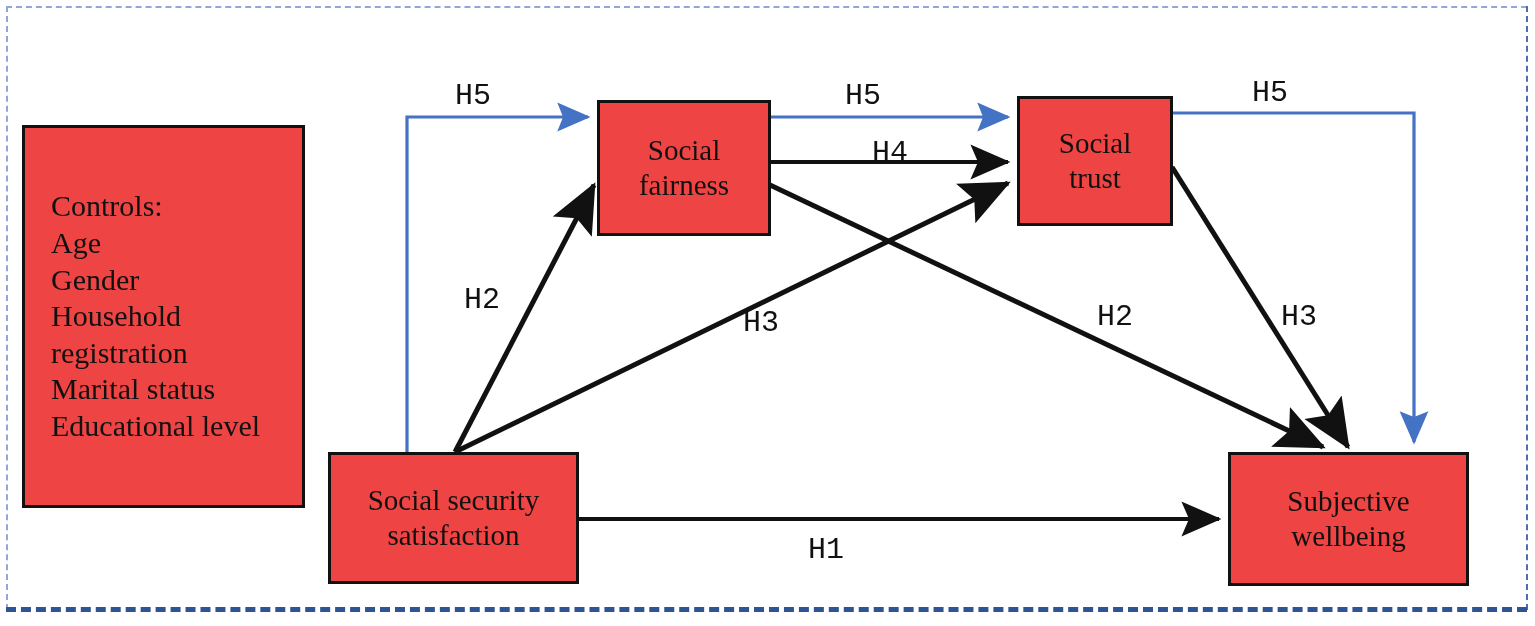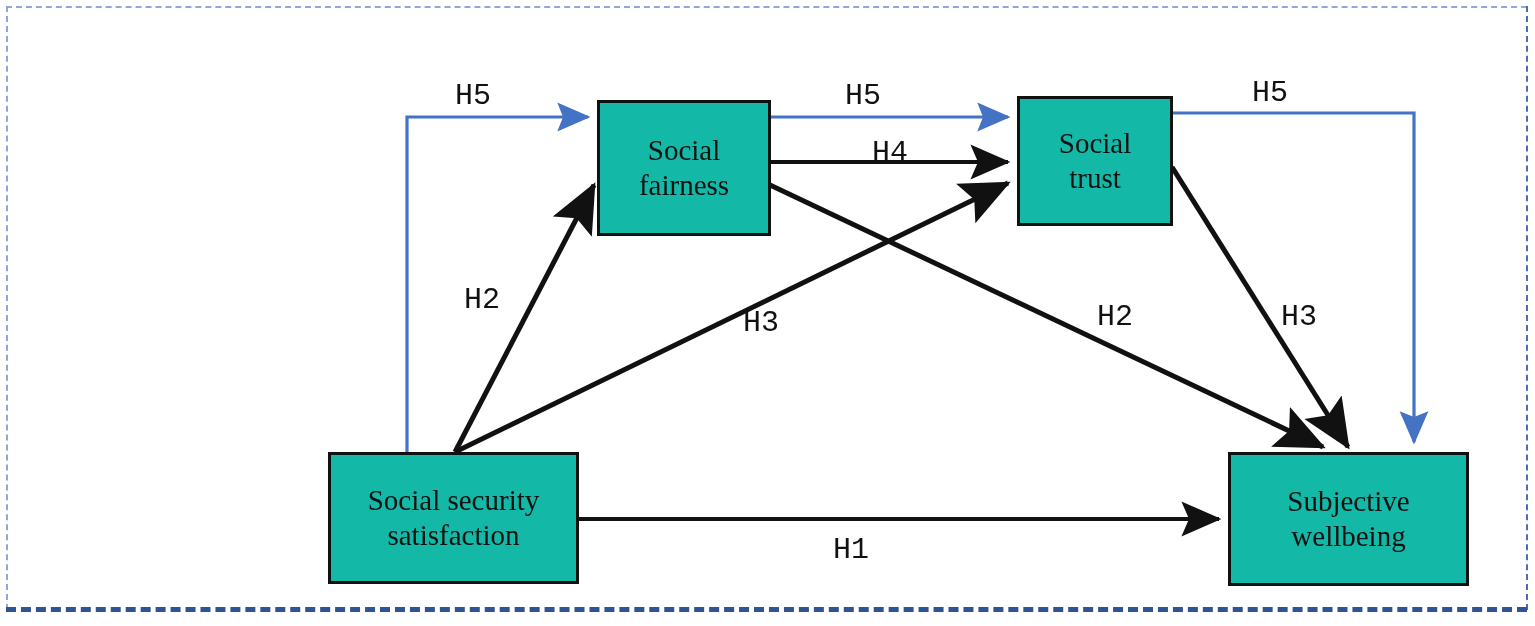--- a/index.html
+++ b/index.html
@@ -37,21 +37,21 @@
     position: absolute;
     left: 6px; top: 607px; width: 1521px; height: 0;
     border-top: 5px dashed #2E5496;
   }
 
   
   .node {
     position: absolute;
     box-sizing: border-box;
     border: 3px solid #111111;
-    background: #14b8a6;
+    background: #ef4444;
     display: flex;
     align-items: center;
     justify-content: center;
     text-align: center;
     color: #111111;
     line-height: 1.22;
     z-index: 6;
   }
   .node .node-label {
     display: block;
@@ -136,20 +136,29 @@
 
     <path d="M 455,452 L 1008,183" fill="none" stroke="#111111" stroke-width="5" marker-end="url(#arrowBlack)"></path>
 
     <path d="M 770,185 L 1323,447" fill="none" stroke="#111111" stroke-width="5" marker-end="url(#arrowBlack)"></path>
 
     <path d="M 1172,167 L 1348,447" fill="none" stroke="#111111" stroke-width="5" marker-end="url(#arrowBlack)"></path>
 
     <path d="M 578,519 L 1219,519" fill="none" stroke="#111111" stroke-width="4" marker-end="url(#arrowBlack)"></path>
   </svg>
 
+  <div class="node" id="node-controls">
+    <span class="node-label">Controls:
+Age
+Gender
+Household
+registration
+Marital status
+Educational level</span>
+  </div>
 
   <div class="node" id="node-fairness">
     <span class="node-label">Social
 fairness</span>
   </div>
 
   <div class="node" id="node-trust">
     <span class="node-label">Social
 trust</span>
   </div>
@@ -173,15 +182,15 @@
   <div class="hlabel" style="left:872px; top:136px;">H4</div>
 
   <div class="hlabel" style="left:464px; top:283px;">H2</div>
 
   <div class="hlabel" style="left:1097px; top:300px;">H2</div>
 
   <div class="hlabel" style="left:743px; top:306px;">H3</div>
 
   <div class="hlabel" style="left:1281px; top:300px;">H3</div>
 
-  <div class="hlabel" style="left:833px; top:533px;">H1</div>
+  <div class="hlabel" style="left:808px; top:533px;">H1</div>
 
 </div>
 
 </body></html>

